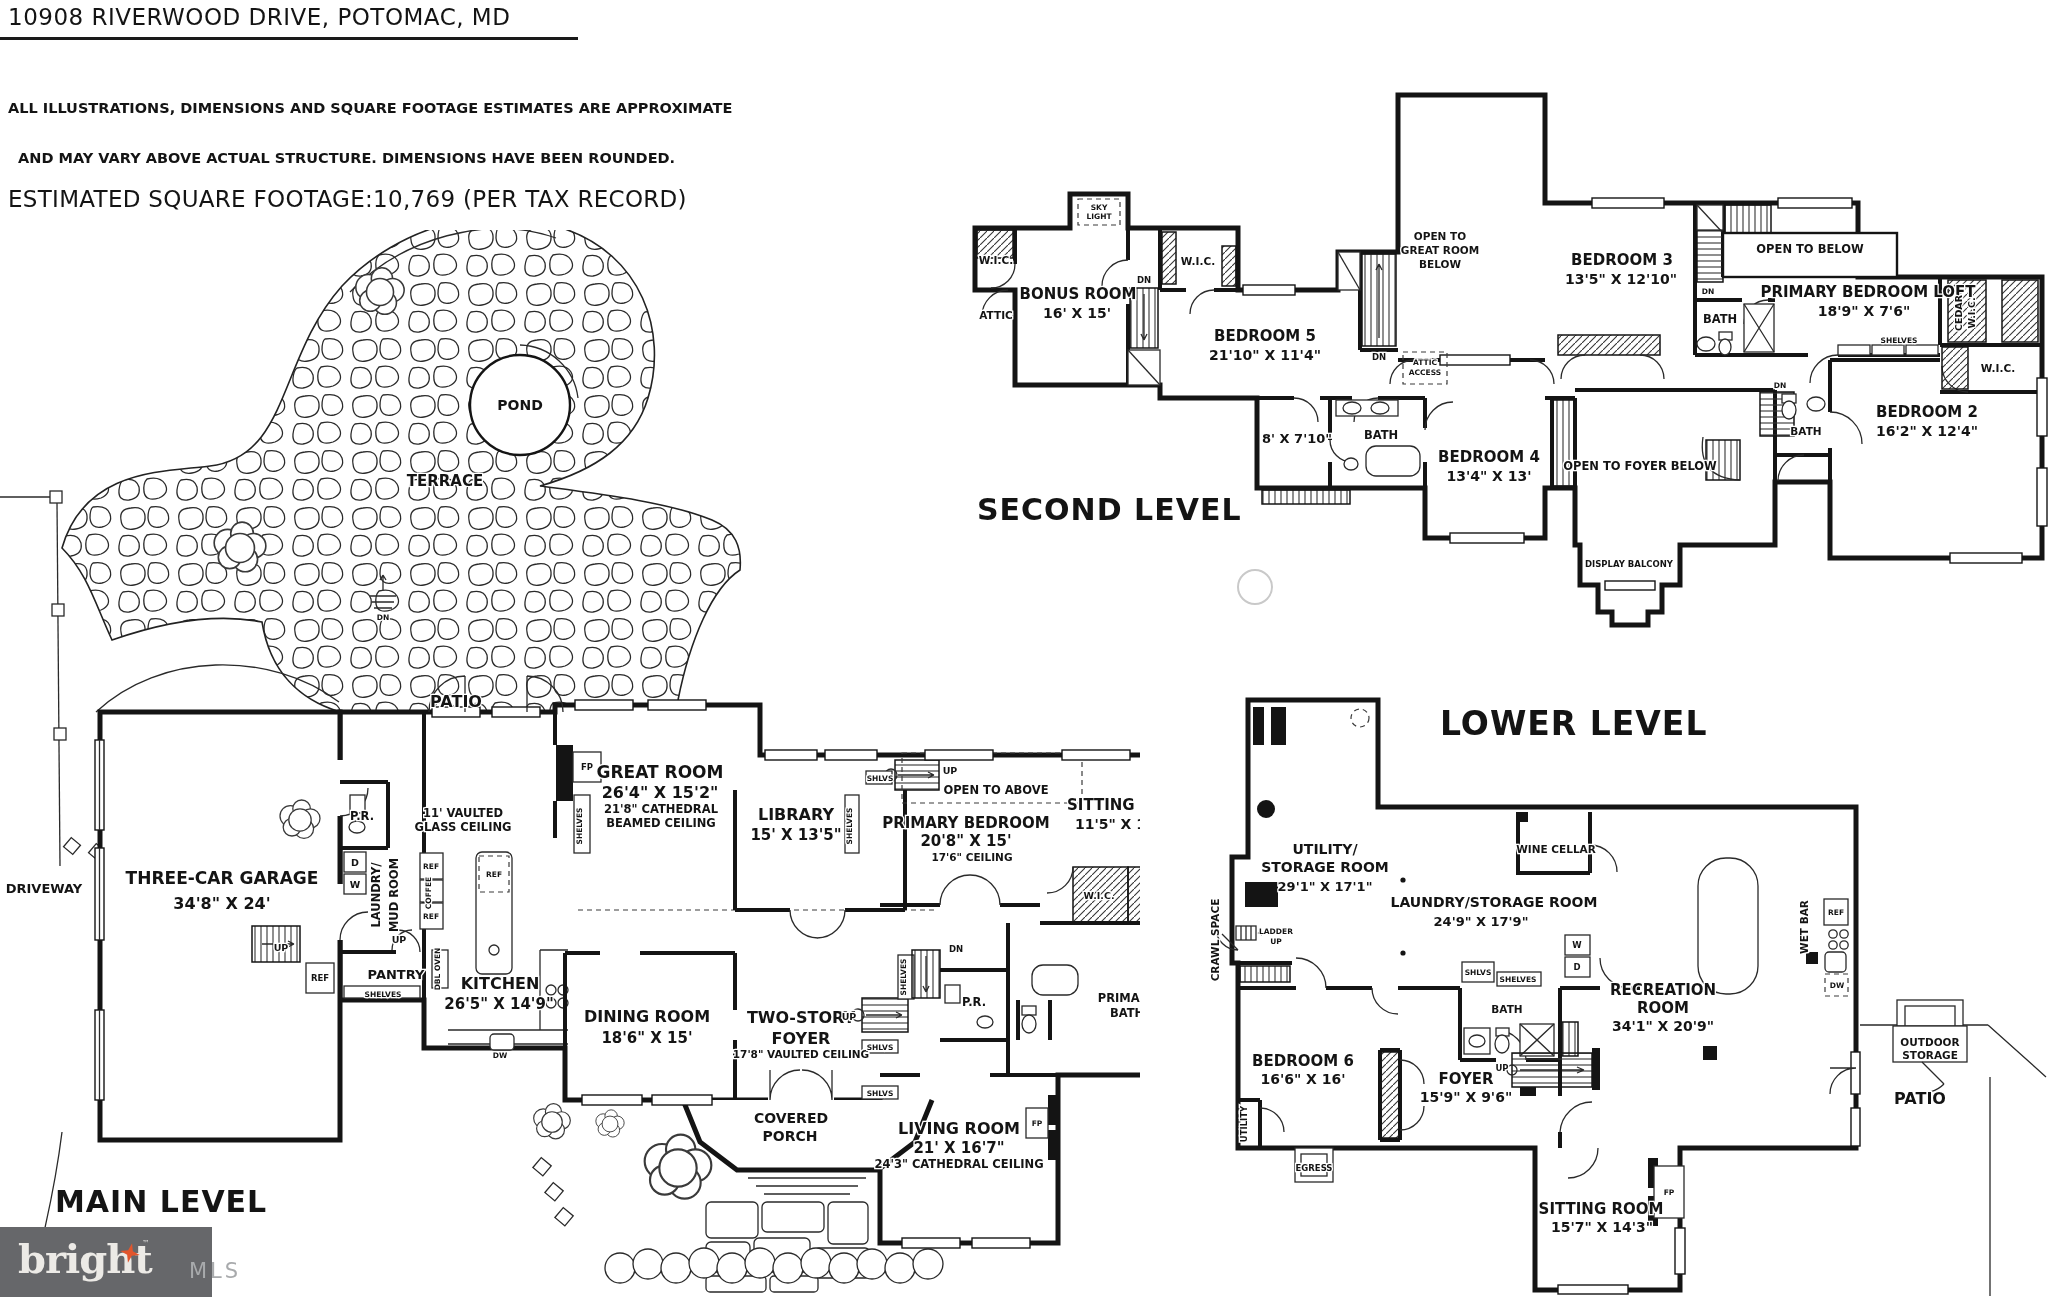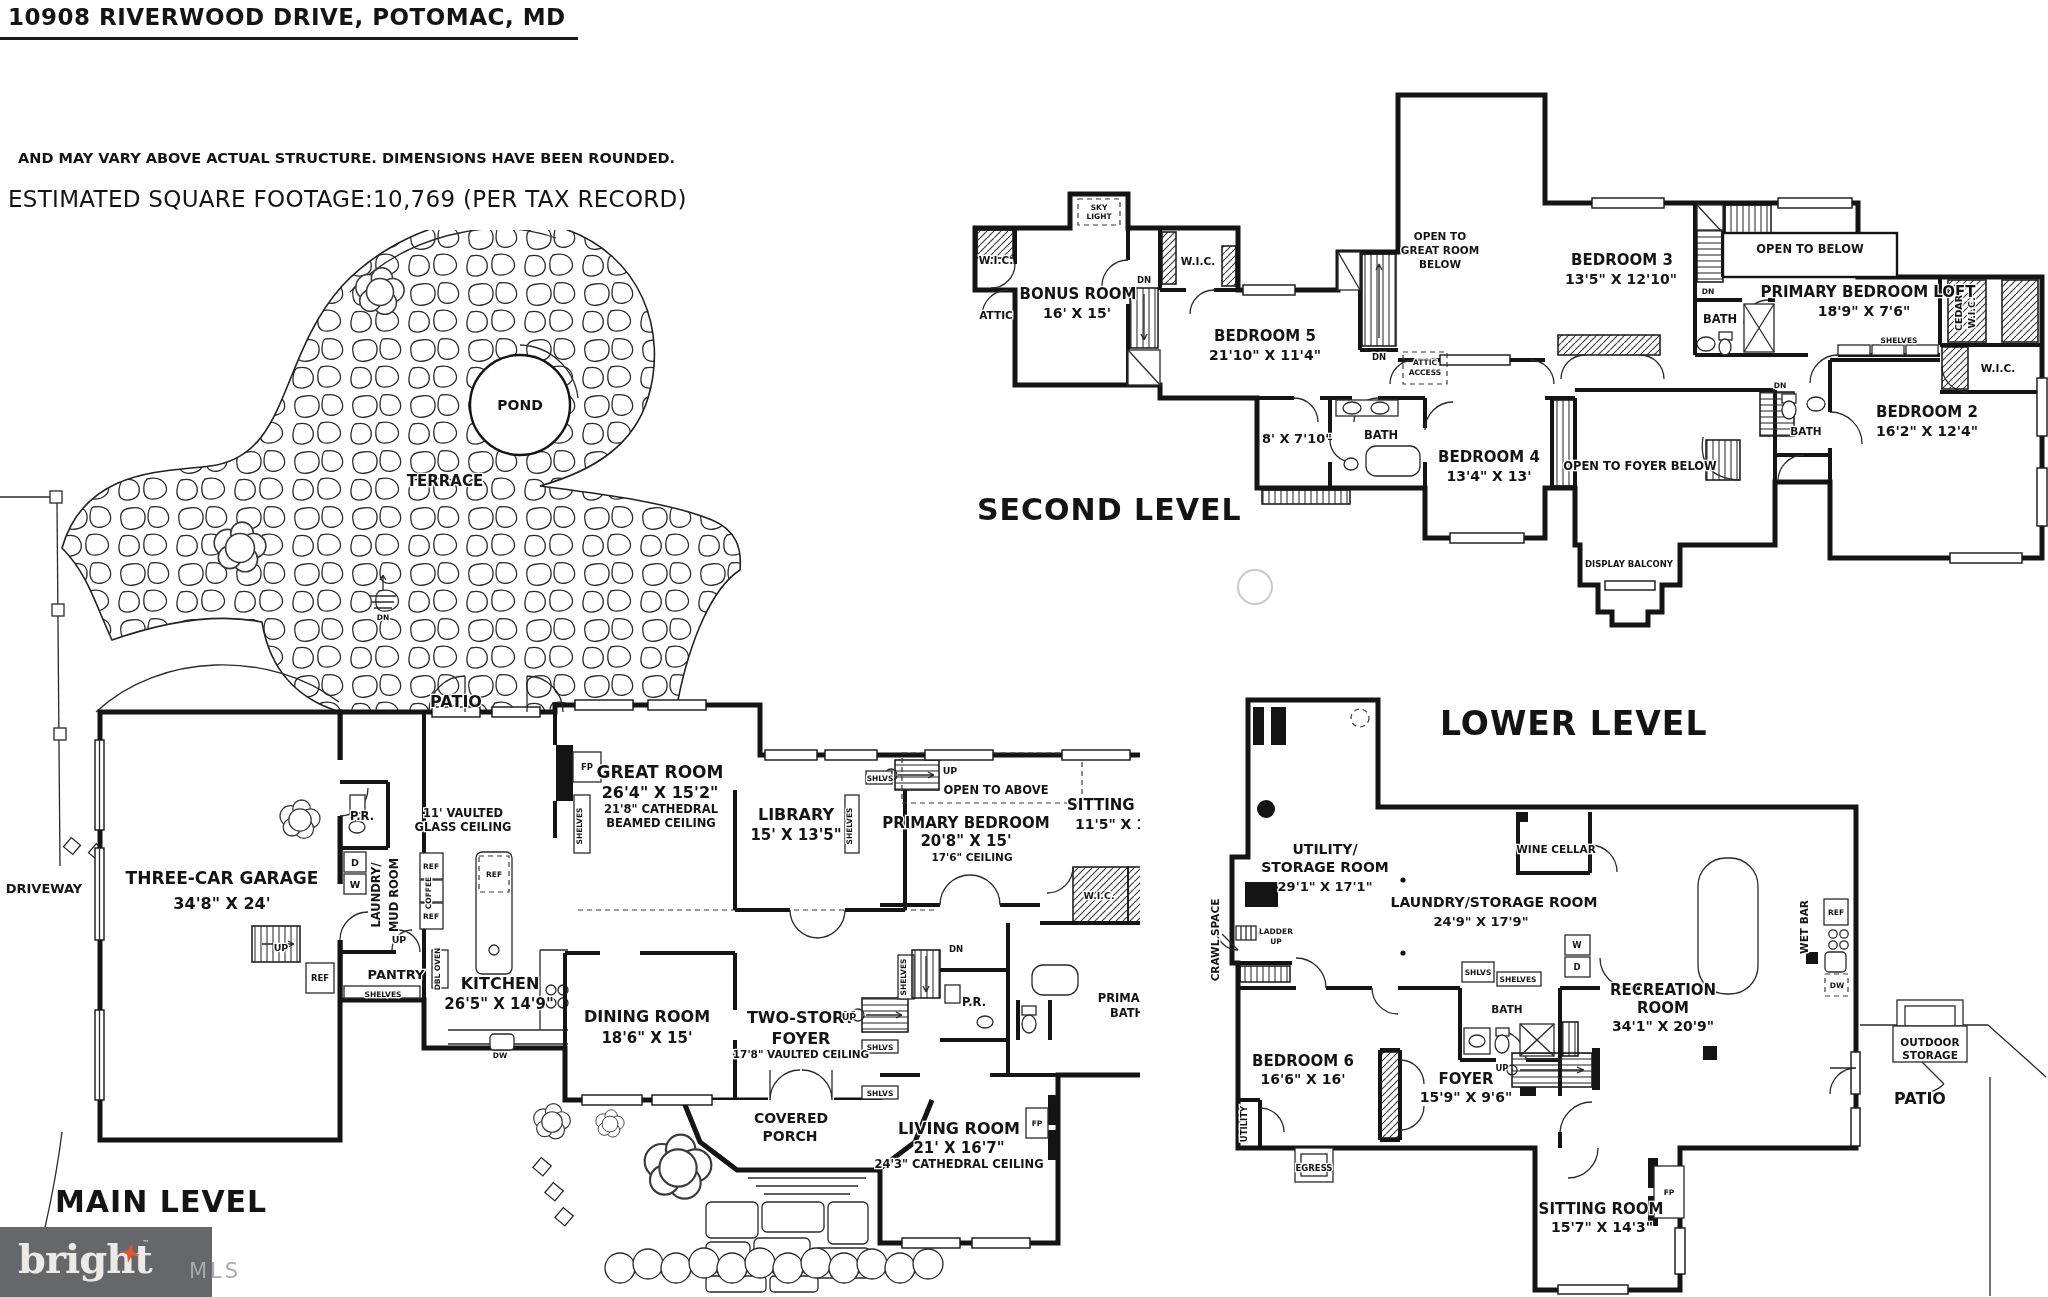--- a/index.html
+++ b/index.html
@@ -1,18 +1,18 @@
 <!DOCTYPE html>
 <html><head>
 <meta charset="utf-8">
 <style>
   html,body{margin:0;padding:0;background:#fff;}
   #page{position:relative;width:2048px;height:1297px;background:#fff;overflow:hidden;
         font-family:"DejaVu Sans",sans-serif;color:#141414;}
-  .hdr-title{position:absolute;left:8px;top:4px;font-size:23px;font-weight:bold;letter-spacing:.5px;}
+  .hdr-title{position:absolute;left:8px;top:4px;font-size:23px;font-weight:normal;letter-spacing:.5px;}
   .hdr-rule{position:absolute;left:0;top:37px;width:578px;height:3px;background:#1a1a1a;}
   .hdr-disc{position:absolute;left:8px;top:96px;font-size:14.5px;font-weight:600;line-height:25px;white-space:pre;}
   .hdr-sqft{position:absolute;left:8px;top:186px;font-size:23px;font-weight:normal;letter-spacing:.3px;}
   .plan{position:absolute;}
   .w5f{stroke:#141414;stroke-width:5;fill:#fff;}
   .w4{stroke:#141414;stroke-width:4;fill:none;}
   .w3{stroke:#141414;stroke-width:2.4;fill:#fff;}
   .th{stroke:#2a2a2a;stroke-width:1.3;fill:none;}
   .thf{stroke:#2a2a2a;stroke-width:1.3;fill:#fff;}
   .blk{fill:#141414;stroke:none;}
@@ -68,21 +68,21 @@
           <circle cx="5" cy="11" r="12"></circle>
             <circle cx="-10" cy="9" r="11"></circle>
             <circle cx="0" cy="0" r="14"></circle>
         </g>
       </symbol>
     </defs>
   </svg>
 
   <div class="hdr-title">10908 RIVERWOOD DRIVE, POTOMAC, MD</div>
   <div class="hdr-rule"></div>
-  <div class="hdr-disc"><br>
+  <div class="hdr-disc"><span>ALL ILLUSTRATIONS, DIMENSIONS AND SQUARE FOOTAGE ESTIMATES ARE APPROXIMATE</span><br>
   <span>AND MAY VARY ABOVE ACTUAL STRUCTURE. DIMENSIONS HAVE BEEN ROUNDED.</span></div>
   <div class="hdr-sqft">ESTIMATED SQUARE FOOTAGE:10,769 (PER TAX RECORD)</div>
 
   <svg class="plan" style="left:0;top:230px" width="1140" height="1067" viewBox="0 230 1140 1067">
 
     <path class="th" d="M0,497 H52"></path>
       <path class="th" d="M57,503 L60,866"></path>
     <rect class="thf" x="50" y="491" width="12" height="12"></rect>
       <rect class="thf" x="52" y="604" width="12" height="12"></rect>
       <rect class="thf" x="54" y="728" width="12" height="12"></rect>

